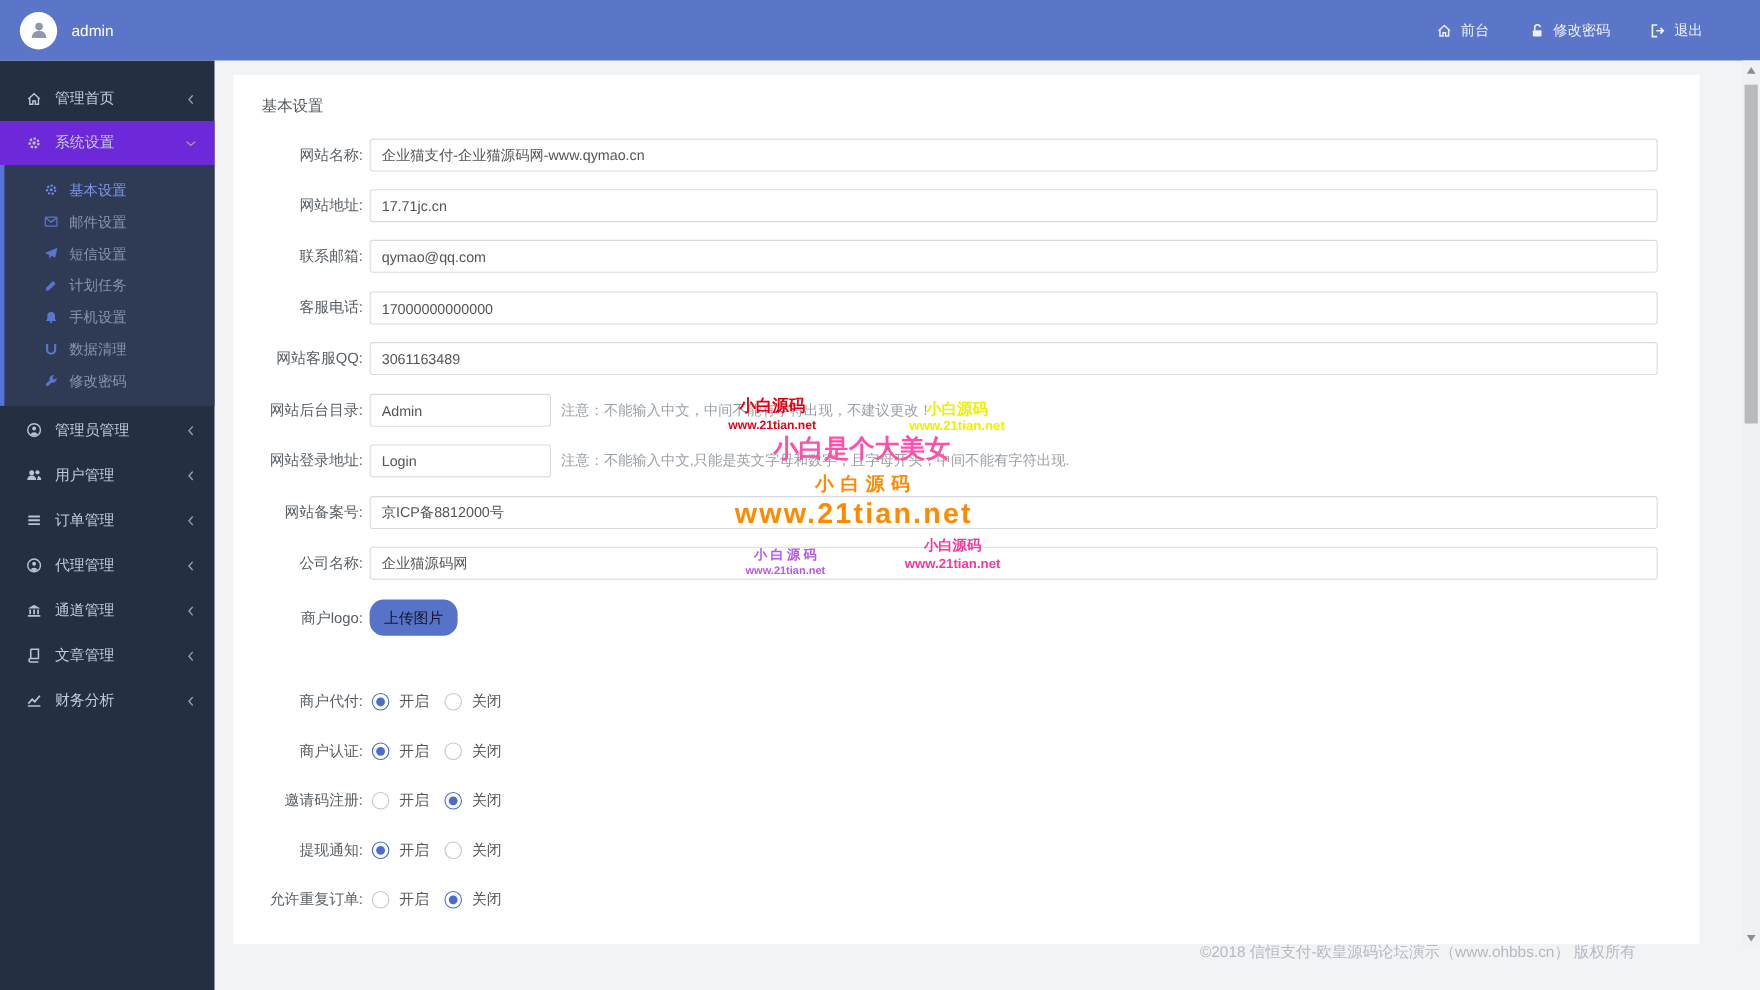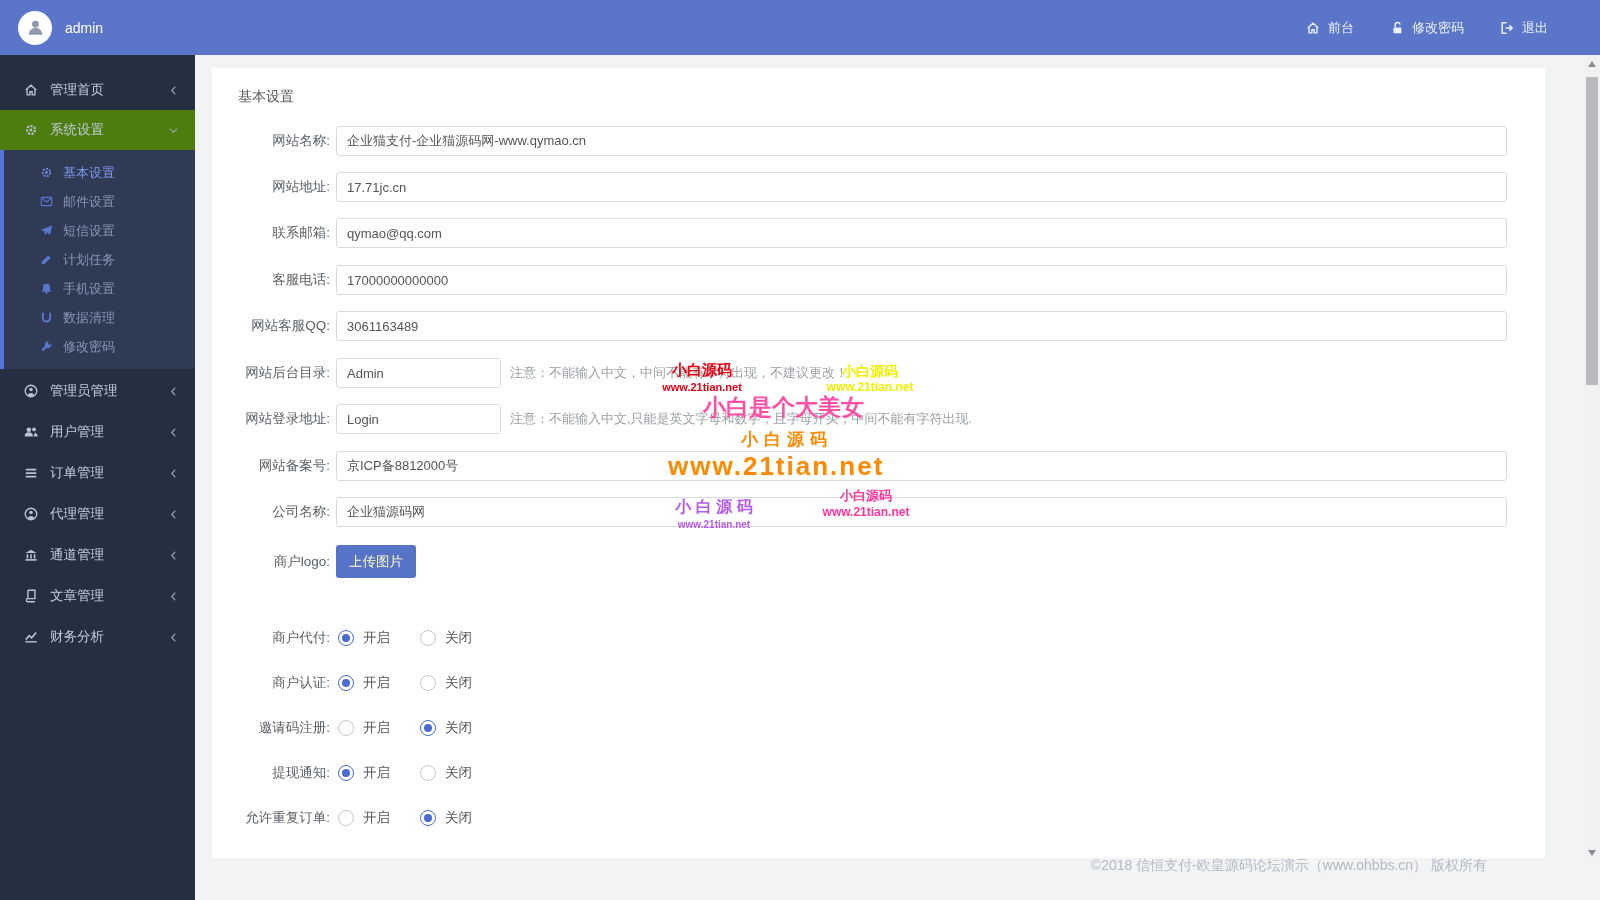--- a/index.html
+++ b/index.html
@@ -21,43 +21,43 @@
   .topnav{display:flex;gap:36px}
   .tn-item{display:flex;align-items:center;gap:8px;color:#edf1fc;font-size:13px;cursor:pointer}
   .tn-item .ic{width:14px;height:14px}
   
   .sidebar{position:absolute;left:0;top:55px;bottom:0;width:195px;background:#252f42;z-index:25}
   .side-item{height:40px;display:flex;align-items:center;gap:12px;
     padding:0 16px 0 24px;color:#c3cbdb;font-size:13.5px;cursor:pointer}
   .side-item .ic{color:#bac3d5}
   .side-item .chev{margin-left:auto;width:11px;height:11px;color:#97a1b9}
   .side-item.first{margin-top:15px}
-  .side-item.active{background:#4d7c0f}
+  .side-item.active{background:#6d28d9}
   .side-item.mt{margin-top:1px}
   .side-item.mt2{margin-top:2px}
   .submenu{background:#2f3a55;border-left:4px solid #5673d8;padding:8px 0 8px;box-sizing:border-box}
   .sub-item{height:29px;display:flex;align-items:center;gap:10px;
     padding-left:36px;color:#8a94b0;font-size:13px;cursor:pointer}
   .sub-item .ic{width:13px;height:13px;color:#5b76cf}
   .sub-item.active{color:#7e98ec}
   .sub-item.active .ic{color:#6e89e0}
   
   .page{position:absolute;left:195px;top:55px;right:0;bottom:0;background:#f2f3f5}
   .card{position:absolute;left:17px;top:13px;width:1333px;height:790px;background:#ffffff}
   .card-title{position:absolute;left:26px;top:20px;margin:0;font-size:14px;font-weight:400;color:#54585d}
   .frow{position:absolute;left:0;width:100%;height:30px}
   .flabel{position:absolute;left:0;top:0;width:118px;text-align:right;line-height:30px;color:#596066;font-size:13.5px}
   .finput{position:absolute;left:124px;top:0;width:1171px;height:30px;box-sizing:border-box;
     border:1px solid #d9dcdf;border-radius:3px;padding:0 10px;font-size:13px;color:#555;
     background:#fff;font-family:inherit;outline:none}
   .finput.short{width:165px}
   .fnote{position:absolute;left:298px;top:0;line-height:30px;font-size:13px;color:#9aa0a6;white-space:nowrap}
   .btn-upload{position:absolute;left:124px;top:0;width:80px;height:33px;background:#5673c8;
-    color:#fef9c3;border:none;border-radius:3px;font-size:13.5px;font-family:inherit;cursor:pointer}
-  .rgroup{position:absolute;left:126px;top:0;height:30px;display:flex;align-items:center;gap:30px}
+    color:#0f172a;border:none;border-radius:13px;font-size:13.5px;font-family:inherit;cursor:pointer}
+  .rgroup{position:absolute;left:126px;top:0;height:30px;display:flex;align-items:center;gap:14px}
   .ropt{display:flex;align-items:center;gap:9px;font-size:13.5px;color:#555;cursor:pointer}
   .radio{width:16px;height:16px;border-radius:50%;border:1px solid #c3c7cb;background:#fff;
     position:relative;box-sizing:border-box}
   .radio.checked{border:1.5px solid #4a6bcf}
   .radio.checked::after{content:"";position:absolute;left:3px;top:3px;width:8px;height:8px;
     border-radius:50%;background:#4a6bcf}
   .footer{position:absolute;right:113px;top:802px;font-size:14px;color:#b3b9c2}
   
   .scrollbar{position:absolute;right:0;top:55px;width:16px;height:807px;background:#f0f1f3;z-index:35}
   .sb-thumb{position:absolute;left:2px;right:2px;top:22px;height:308px;background:#b8babd}
@@ -454,20 +454,20 @@
     <div class="wm " style="left:703px;top:393px;color:#ff4fa7">
      <div style="font-size:23px;">小白是个大美女</div>
    </div>
     <div class="wm " style="left:741px;top:429px;color:#ff8a00">
      <div style="font-size:17px;letter-spacing:6px;">小白源码</div>
    </div>
     <div class="wm " style="left:668px;top:450px;color:#ff8a00">
      <div style="font-size:26px;letter-spacing:2px;">www.21tian.net</div>
    </div>
     <div class="wm center" style="left:664px;top:497px;color:#b558f0">
-     <div style="font-size:16px;">小 白 源 码</div>
+     <div style="font-size:12px;font-family:Liberation Serif, serif;">小 白 源 码</div>
       <div style="font-size:10px;">www.21tian.net</div>
    </div>
     <div class="wm center" style="left:816px;top:488px;color:#ff3399">
      <div style="font-size:13px;">小白源码</div>
       <div style="font-size:12px;">www.21tian.net</div>
    </div>
   </div>
 
 </body></html>

